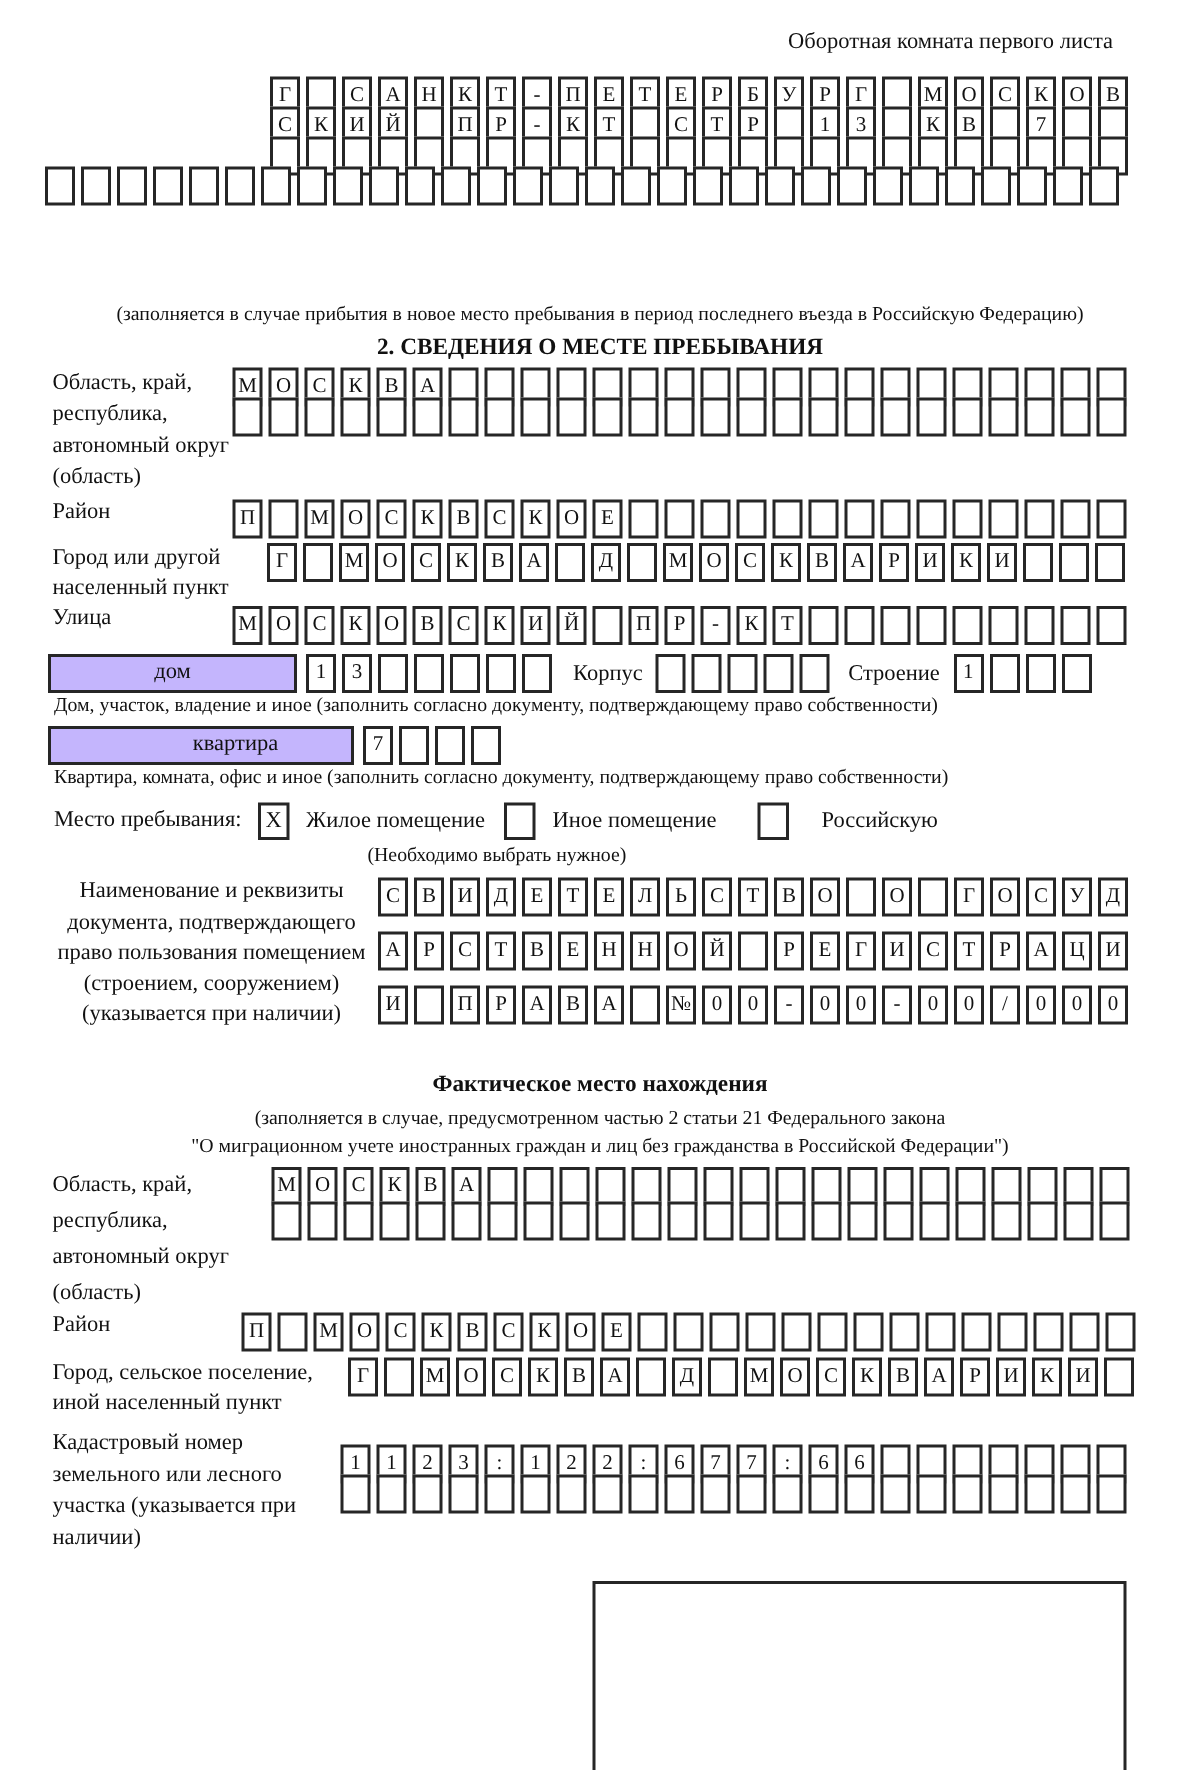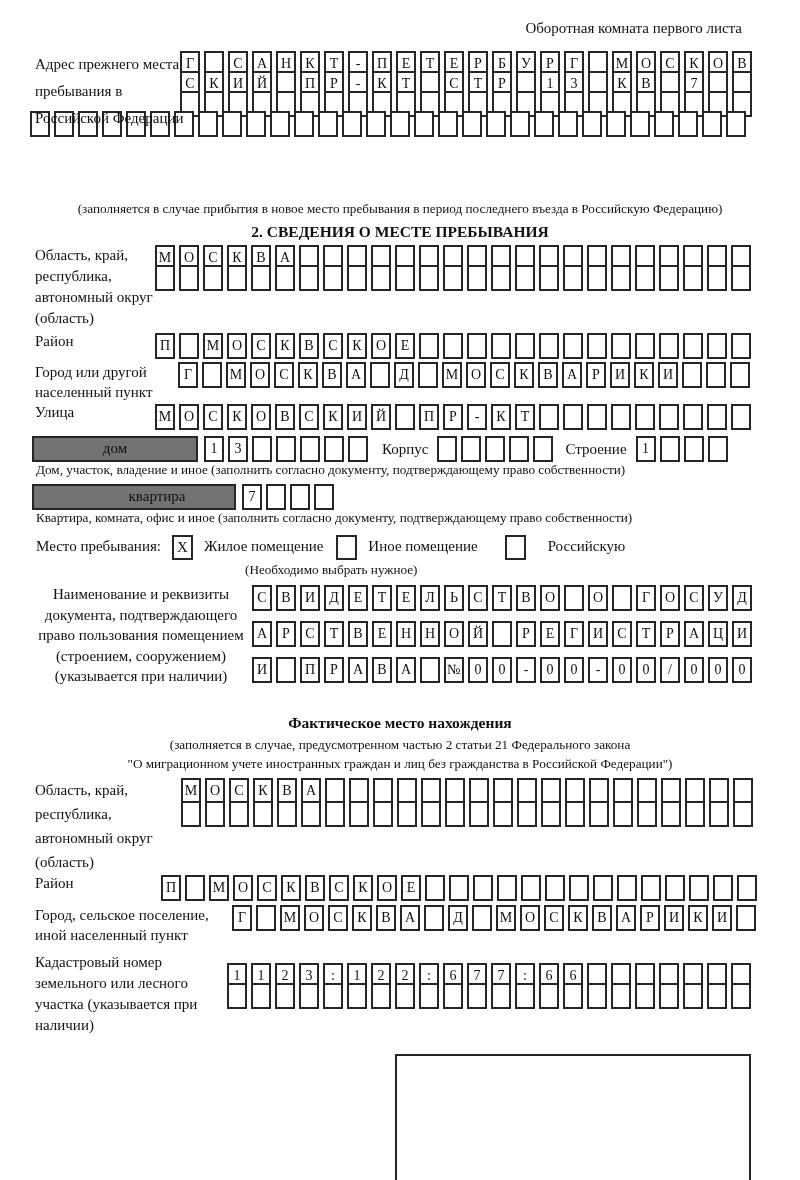--- a/index.html
+++ b/index.html
@@ -16,21 +16,21 @@
     border:2px solid #262626;margin-right:4px;text-align:center;
     font-size:14px;line-height:21px;vertical-align:top;background:#fff;
   }
   .cbx{
     box-sizing:border-box;display:inline-block;width:21px;height:25px;
     border:2px solid #262626;text-align:center;font-size:15px;line-height:20px;
     vertical-align:middle;background:#fff;
   }
   .wide-box{
     box-sizing:border-box;display:inline-block;height:26px;border:2px solid #262626;
-    text-align:center;font-size:15px;line-height:21px;vertical-align:top;background:#737373;
+    text-align:center;font-size:15px;line-height:21px;vertical-align:top;background:#c4b5fd;
   }
   .field{position:relative;}
   .flabel{position:absolute;left:35px;top:0;font-size:15px;}
   .note{font-size:13.2px;}
   .center{text-align:center;}
   .sec-title{text-align:center;font-weight:bold;font-size:15.5px;}
   
   .b1{margin-top:14px;height:150px;}
   .b1 .flabel{width:152px;line-height:27px;}
   .b1 .rows{margin-left:180px;}
@@ -85,21 +85,20 @@
   }
 </style>
 </head>
 <body>
 
 <div class="page">
 
   <div class="hdr-note">Оборотная комната первого листа</div>
 
   <div class="field b1">
-    <div class="flabel">Адрес прежнего места пребывания в Российской Федерации</div>
     <div class="rows">
       <div class="cellrow"><span class="cell">Г</span><span class="cell"></span><span class="cell">С</span><span class="cell">А</span><span class="cell">Н</span><span class="cell">К</span><span class="cell">Т</span><span class="cell">-</span><span class="cell">П</span><span class="cell">Е</span><span class="cell">Т</span><span class="cell">Е</span><span class="cell">Р</span><span class="cell">Б</span><span class="cell">У</span><span class="cell">Р</span><span class="cell">Г</span><span class="cell"></span><span class="cell">М</span><span class="cell">О</span><span class="cell">С</span><span class="cell">К</span><span class="cell">О</span><span class="cell">В</span></div>
       <div class="cellrow"><span class="cell">С</span><span class="cell">К</span><span class="cell">И</span><span class="cell">Й</span><span class="cell"></span><span class="cell">П</span><span class="cell">Р</span><span class="cell">-</span><span class="cell">К</span><span class="cell">Т</span><span class="cell"></span><span class="cell">С</span><span class="cell">Т</span><span class="cell">Р</span><span class="cell"></span><span class="cell">1</span><span class="cell">3</span><span class="cell"></span><span class="cell">К</span><span class="cell">В</span><span class="cell"></span><span class="cell">7</span><span class="cell"></span><span class="cell"></span></div>
       <div class="cellrow"><span class="cell"></span><span class="cell"></span><span class="cell"></span><span class="cell"></span><span class="cell"></span><span class="cell"></span><span class="cell"></span><span class="cell"></span><span class="cell"></span><span class="cell"></span><span class="cell"></span><span class="cell"></span><span class="cell"></span><span class="cell"></span><span class="cell"></span><span class="cell"></span><span class="cell"></span><span class="cell"></span><span class="cell"></span><span class="cell"></span><span class="cell"></span><span class="cell"></span><span class="cell"></span><span class="cell"></span></div>
     </div>
     <div class="cellrow fullrow"><span class="cell"></span><span class="cell"></span><span class="cell"></span><span class="cell"></span><span class="cell"></span><span class="cell"></span><span class="cell"></span><span class="cell"></span><span class="cell"></span><span class="cell"></span><span class="cell"></span><span class="cell"></span><span class="cell"></span><span class="cell"></span><span class="cell"></span><span class="cell"></span><span class="cell"></span><span class="cell"></span><span class="cell"></span><span class="cell"></span><span class="cell"></span><span class="cell"></span><span class="cell"></span><span class="cell"></span><span class="cell"></span><span class="cell"></span><span class="cell"></span><span class="cell"></span><span class="cell"></span><span class="cell"></span></div>
   </div>
   <div class="note center">(заполняется в случае прибытия в новое место пребывания в период последнего въезда в Российскую Федерацию)</div>
 
   <div class="sec-title" style="margin-top:6px;">2. СВЕДЕНИЯ О МЕСТЕ ПРЕБЫВАНИЯ</div>

